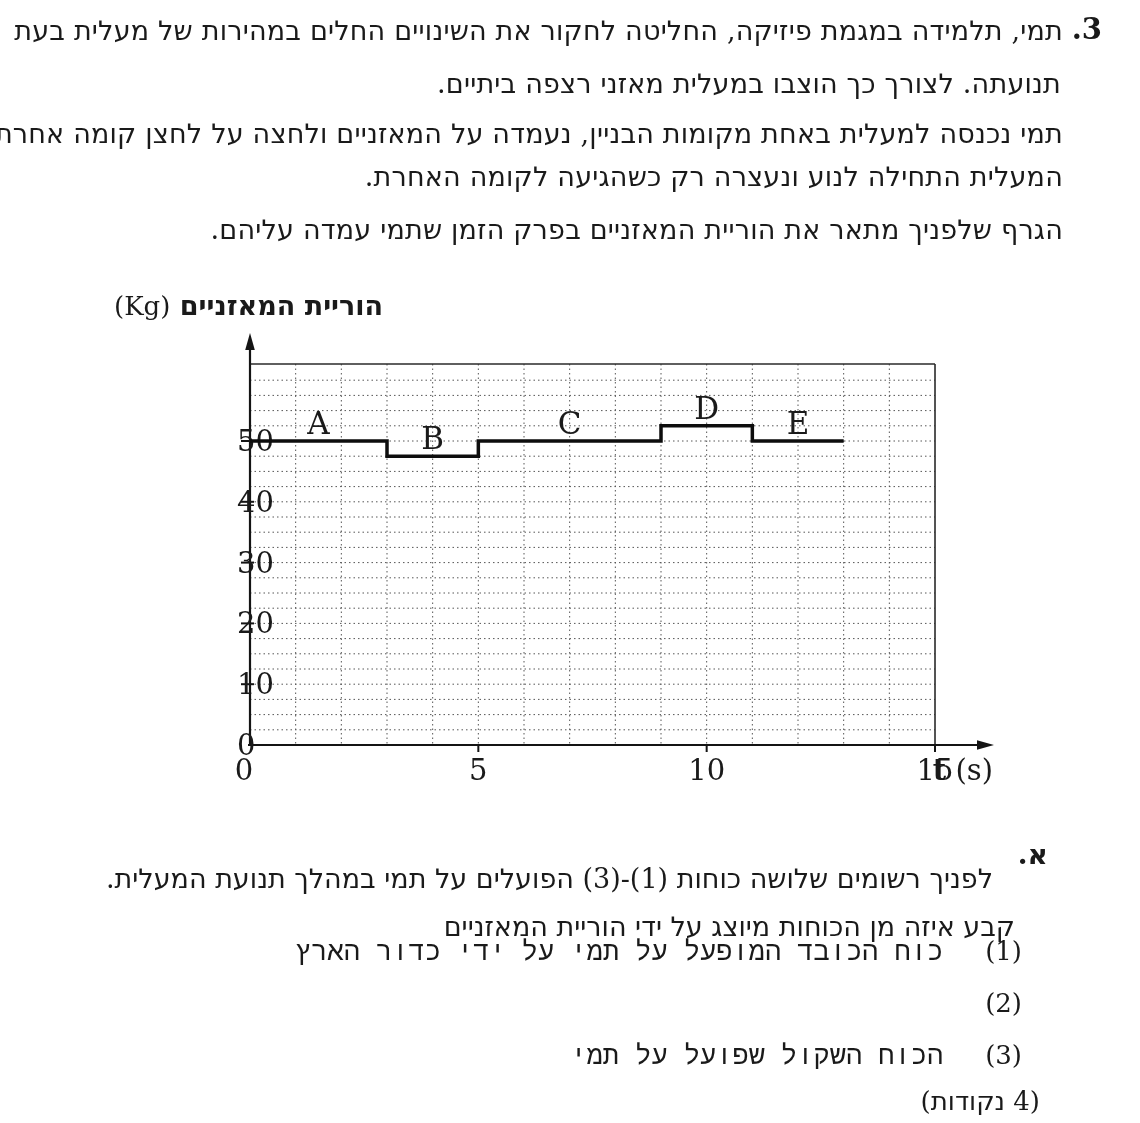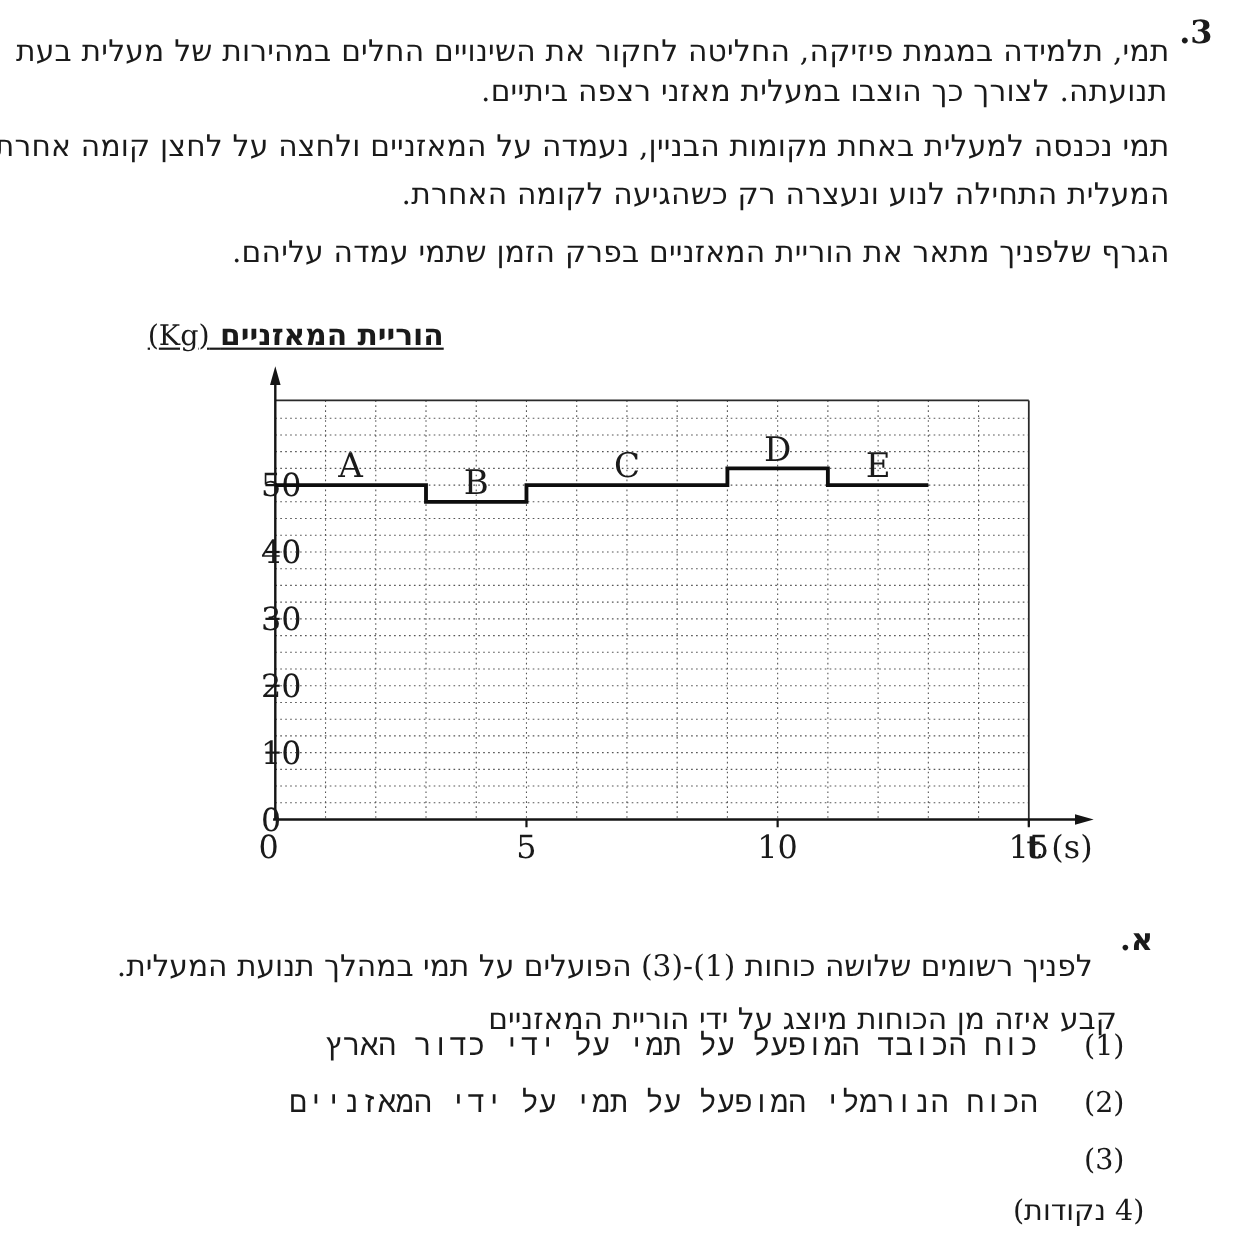--- a/index.html
+++ b/index.html
@@ -23,27 +23,27 @@
   .points{font-size:26px;}
   svg text{font-family:"DejaVu Serif","DejaVu Sans",serif;}
 </style>
 </head>
 <body>
 
 <div id="page">
 
   <div class="abs qnum" style="right:38px; top:12px;">3.</div>
 
-  <div class="abs qline" style="right:77px; top:14px;margin-top:16px;">תמי, תלמידה במגמת פיזיקה, החליטה לחקור את השינויים החלים במהירות של מעלית בעת</div>
+  <div class="abs qline" style="right:77px; top:14px;">תמי, תלמידה במגמת פיזיקה, החליטה לחקור את השינויים החלים במהירות של מעלית בעת</div>
   <div class="abs qline" style="right:79px; top:67px;">תנועתה. לצורך כך הוצבו במעלית מאזני רצפה ביתיים.</div>
   <div class="abs qline" style="right:77px; top:117px;">תמי נכנסה למעלית באחת מקומות הבניין, נעמדה על המאזניים ולחצה על לחצן קומה אחרת.</div>
   <div class="abs qline" style="right:77px; top:160px;">המעלית התחילה לנוע ונעצרה רק כשהגיעה לקומה האחרת.</div>
   <div class="abs qline" style="right:77px; top:213px;">הגרף שלפניך מתאר את הוריית המאזניים בפרק הזמן שתמי עמדה עליהם.</div>
 
-  <div class="abs chart-title" style="left:134px; top:290px;text-decoration:underline;">
+  <div class="abs chart-title" style="left:114px; top:290px;">
     <span>הוריית המאזניים</span>
     <span class="unit">(Kg)</span>
   </div>
 
   <svg id="chart" class="abs" style="left:150px; top:328px;" width="900" height="465" viewBox="0 0 900 465">
       <line x1="145.667" y1="36" x2="145.667" y2="417" stroke="#565656" stroke-width="1" stroke-dasharray="1.5 3"></line>
       <line x1="191.334" y1="36" x2="191.334" y2="417" stroke="#565656" stroke-width="1" stroke-dasharray="1.5 3"></line>
       <line x1="237.001" y1="36" x2="237.001" y2="417" stroke="#565656" stroke-width="1" stroke-dasharray="1.5 3"></line>
       <line x1="282.668" y1="36" x2="282.668" y2="417" stroke="#565656" stroke-width="1" stroke-dasharray="1.5 3"></line>
       <line x1="328.33500000000004" y1="36" x2="328.33500000000004" y2="417" stroke="#565656" stroke-width="1" stroke-dasharray="1.5 3"></line>
@@ -116,21 +116,21 @@
   <div class="abs sec-marker" style="right:92px; top:838px;">א.</div>
   <div class="abs sec-line" style="right:147px; top:838px;">לפניך רשומים שלושה כוחות (1)-(3) הפועלים על תמי במהלך תנועת המעלית.</div>
   <div class="abs sec-line" style="right:125px; top:886px;">קבע איזה מן הכוחות מיוצג על ידי הוריית המאזניים</div>
 
   <div class="abs item-row" style="right:118px; top:936px;">
     <span class="item-marker">(1)</span>
     <span class="item-text">כוח הכובד המופעל על תמי על ידי כדור הארץ</span>
   </div>
   <div class="abs item-row" style="right:118px; top:988px;">
     <span class="item-marker">(2)</span>
-    <span class="item-text">הכוח הנורמלי המופעל על תמי על ידי המאזניים</span>
   </div>
   <div class="abs item-row" style="right:118px; top:1040px;">
     <span class="item-marker">(3)</span>
+    <span class="item-text">הכוח השקול שפועל על תמי</span>
   </div>
 
   <div class="abs points" style="right:100px; top:1086px;">(4 נקודות)</div>
 
 </div>
 
 </body></html>

